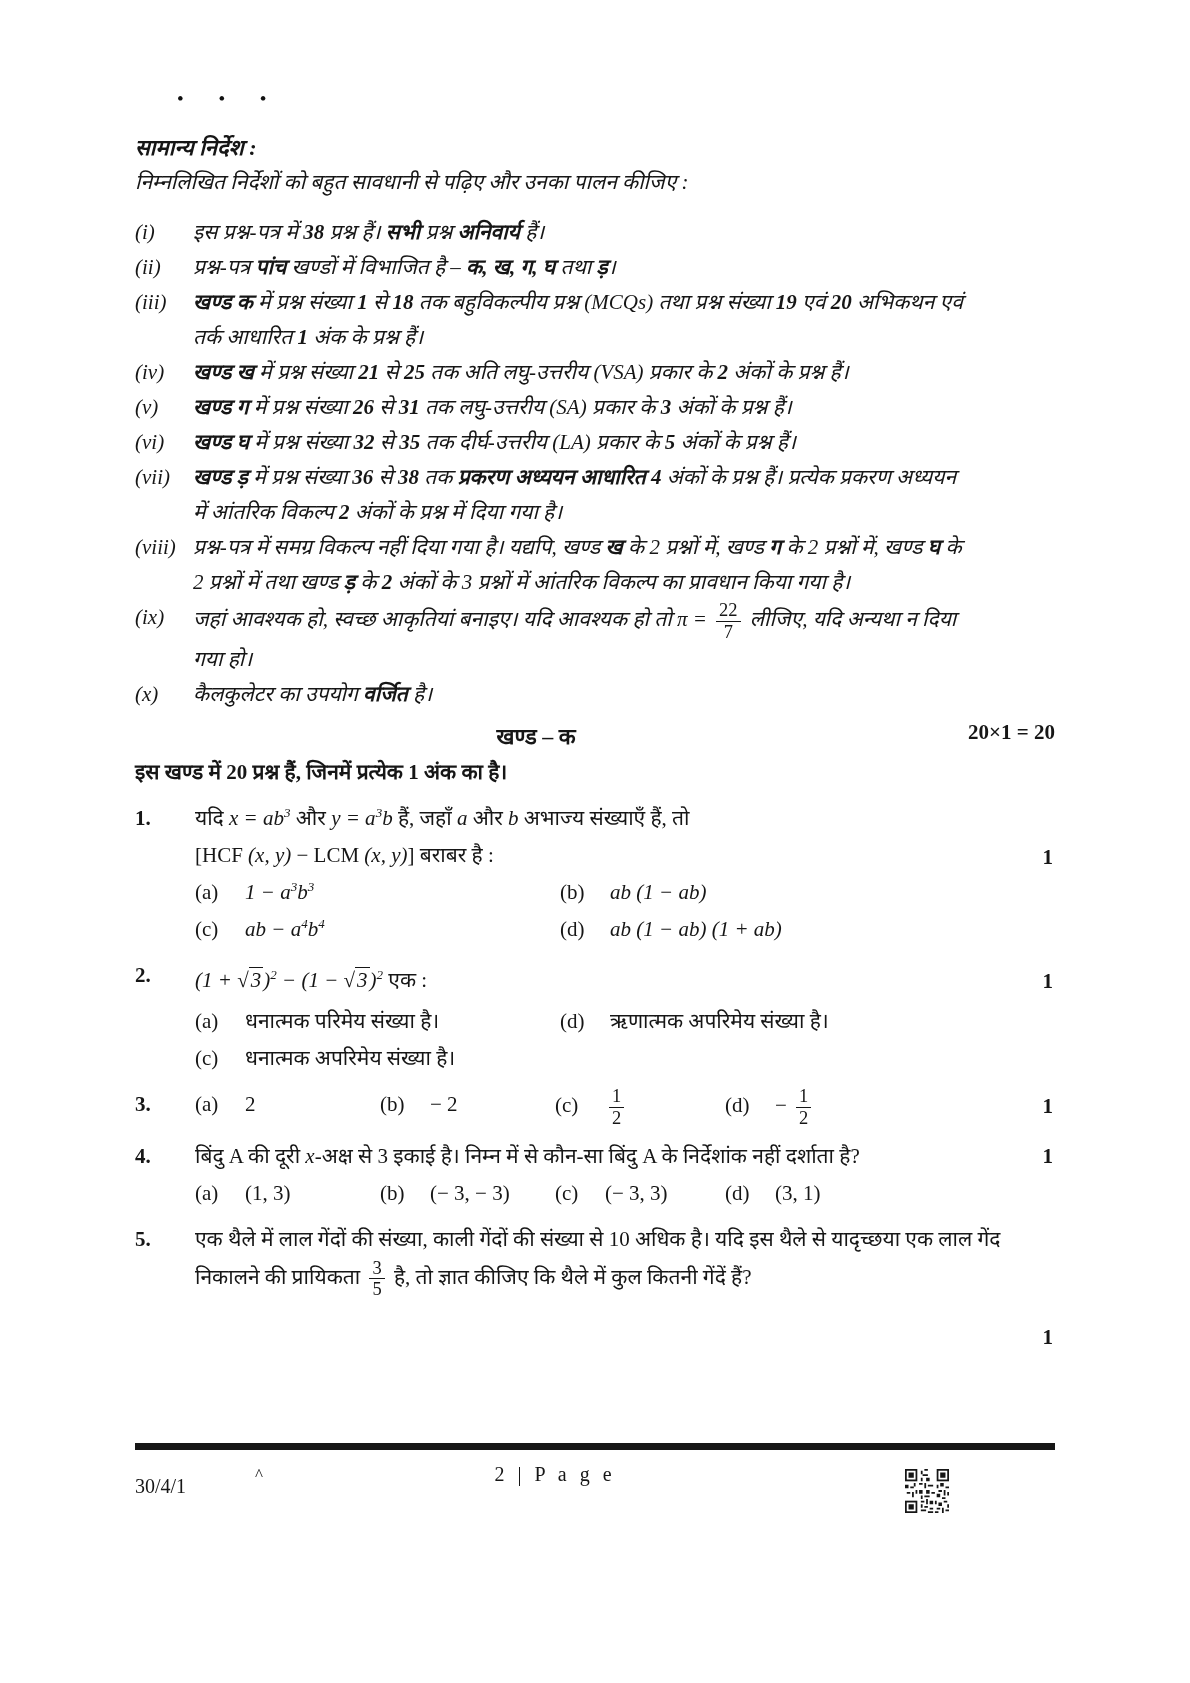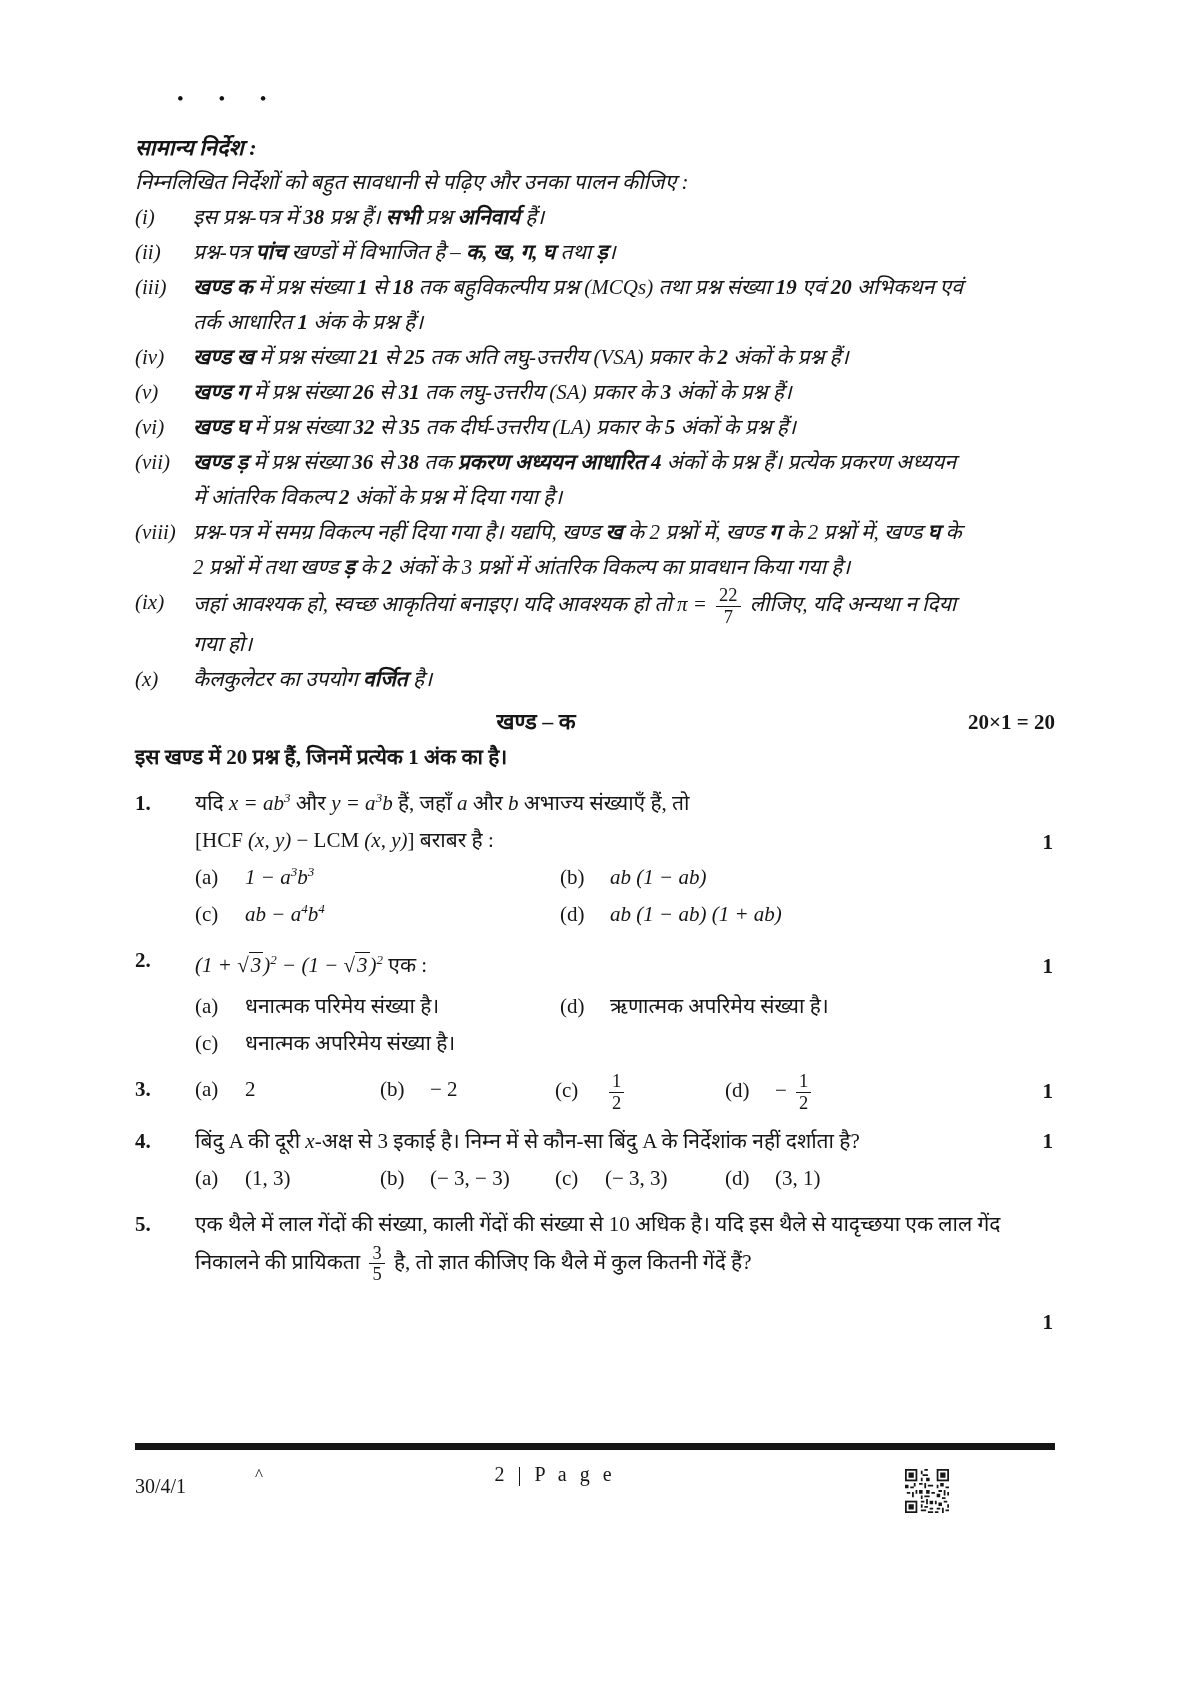--- a/index.html
+++ b/index.html
@@ -9,28 +9,28 @@
     font-family:"Liberation Serif","DejaVu Serif",serif;
     font-size:21px;
   }
   .content { position:absolute; left:135px; top:88px; width:920px; }
 
   .dots { font-size:19px; letter-spacing:15px; margin:0 0 20px 42px; color:#111; }
 
   
   .instructions { font-style:italic; line-height:35px; padding-right:86px; }
   .ins-heading { font-weight:bold; font-size:22px; }
-  .ins-intro { margin-bottom:0; }
+  .ins-intro { margin-bottom:15px; }
   .irow { display:flex; }
   .inum { width:58px; flex:none; }
   .itext { flex:1; }
   b { font-weight:bold; }
 
   
-  .sec-head { display:flex; align-items:flex-end; font-weight:bold; margin:8px 0 4px; font-style:normal; }
+  .sec-head { display:flex; align-items:flex-start; font-weight:bold; margin:8px 0 4px; font-style:normal; }
   .sec-title { flex:1; text-align:center; font-size:22px; }
   .sec-marks { width:118px; text-align:right; font-size:21px; }
   .sec-intro { font-weight:bold; line-height:36px; margin-bottom:10px; }
 
   
   .q { display:flex; position:relative; margin-bottom:9px; line-height:37px; }
   .qn { width:60px; flex:none; font-weight:bold; }
   .qb { flex:1; padding-right:52px; }
   .mark { position:absolute; right:2px; top:0; font-weight:bold; }
   .opts2 { display:grid; grid-template-columns:365px 1fr; }

